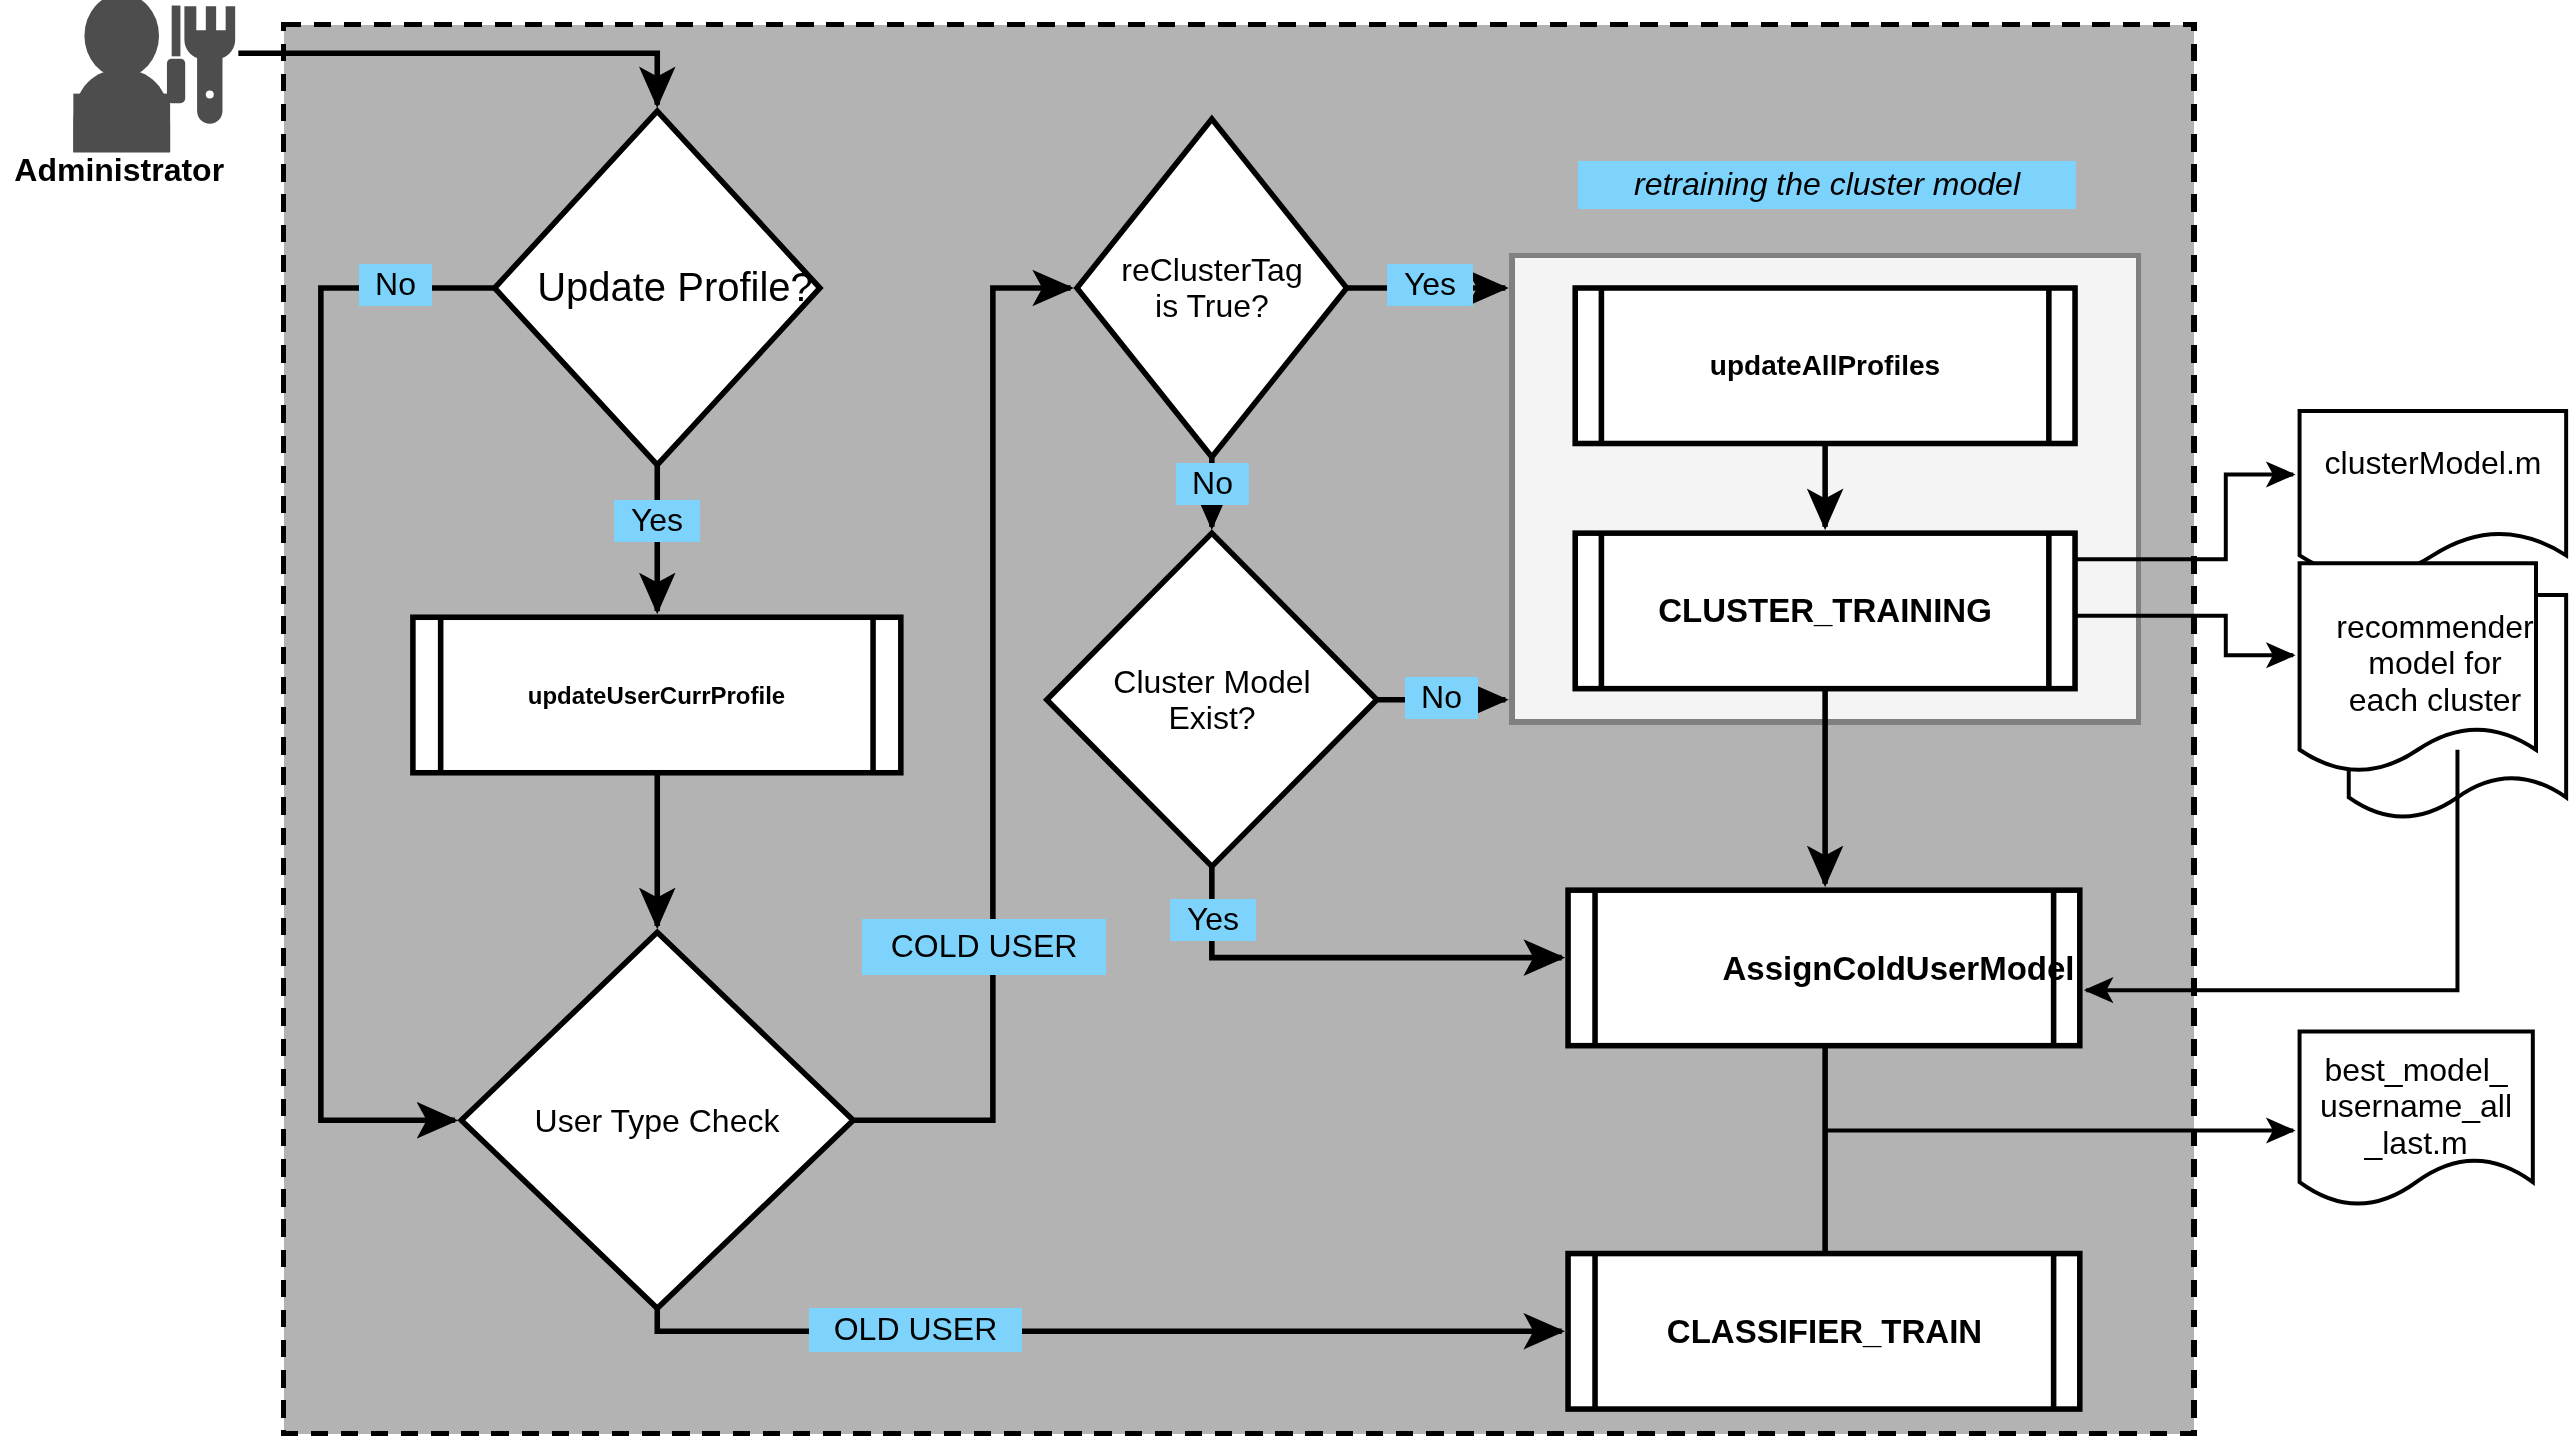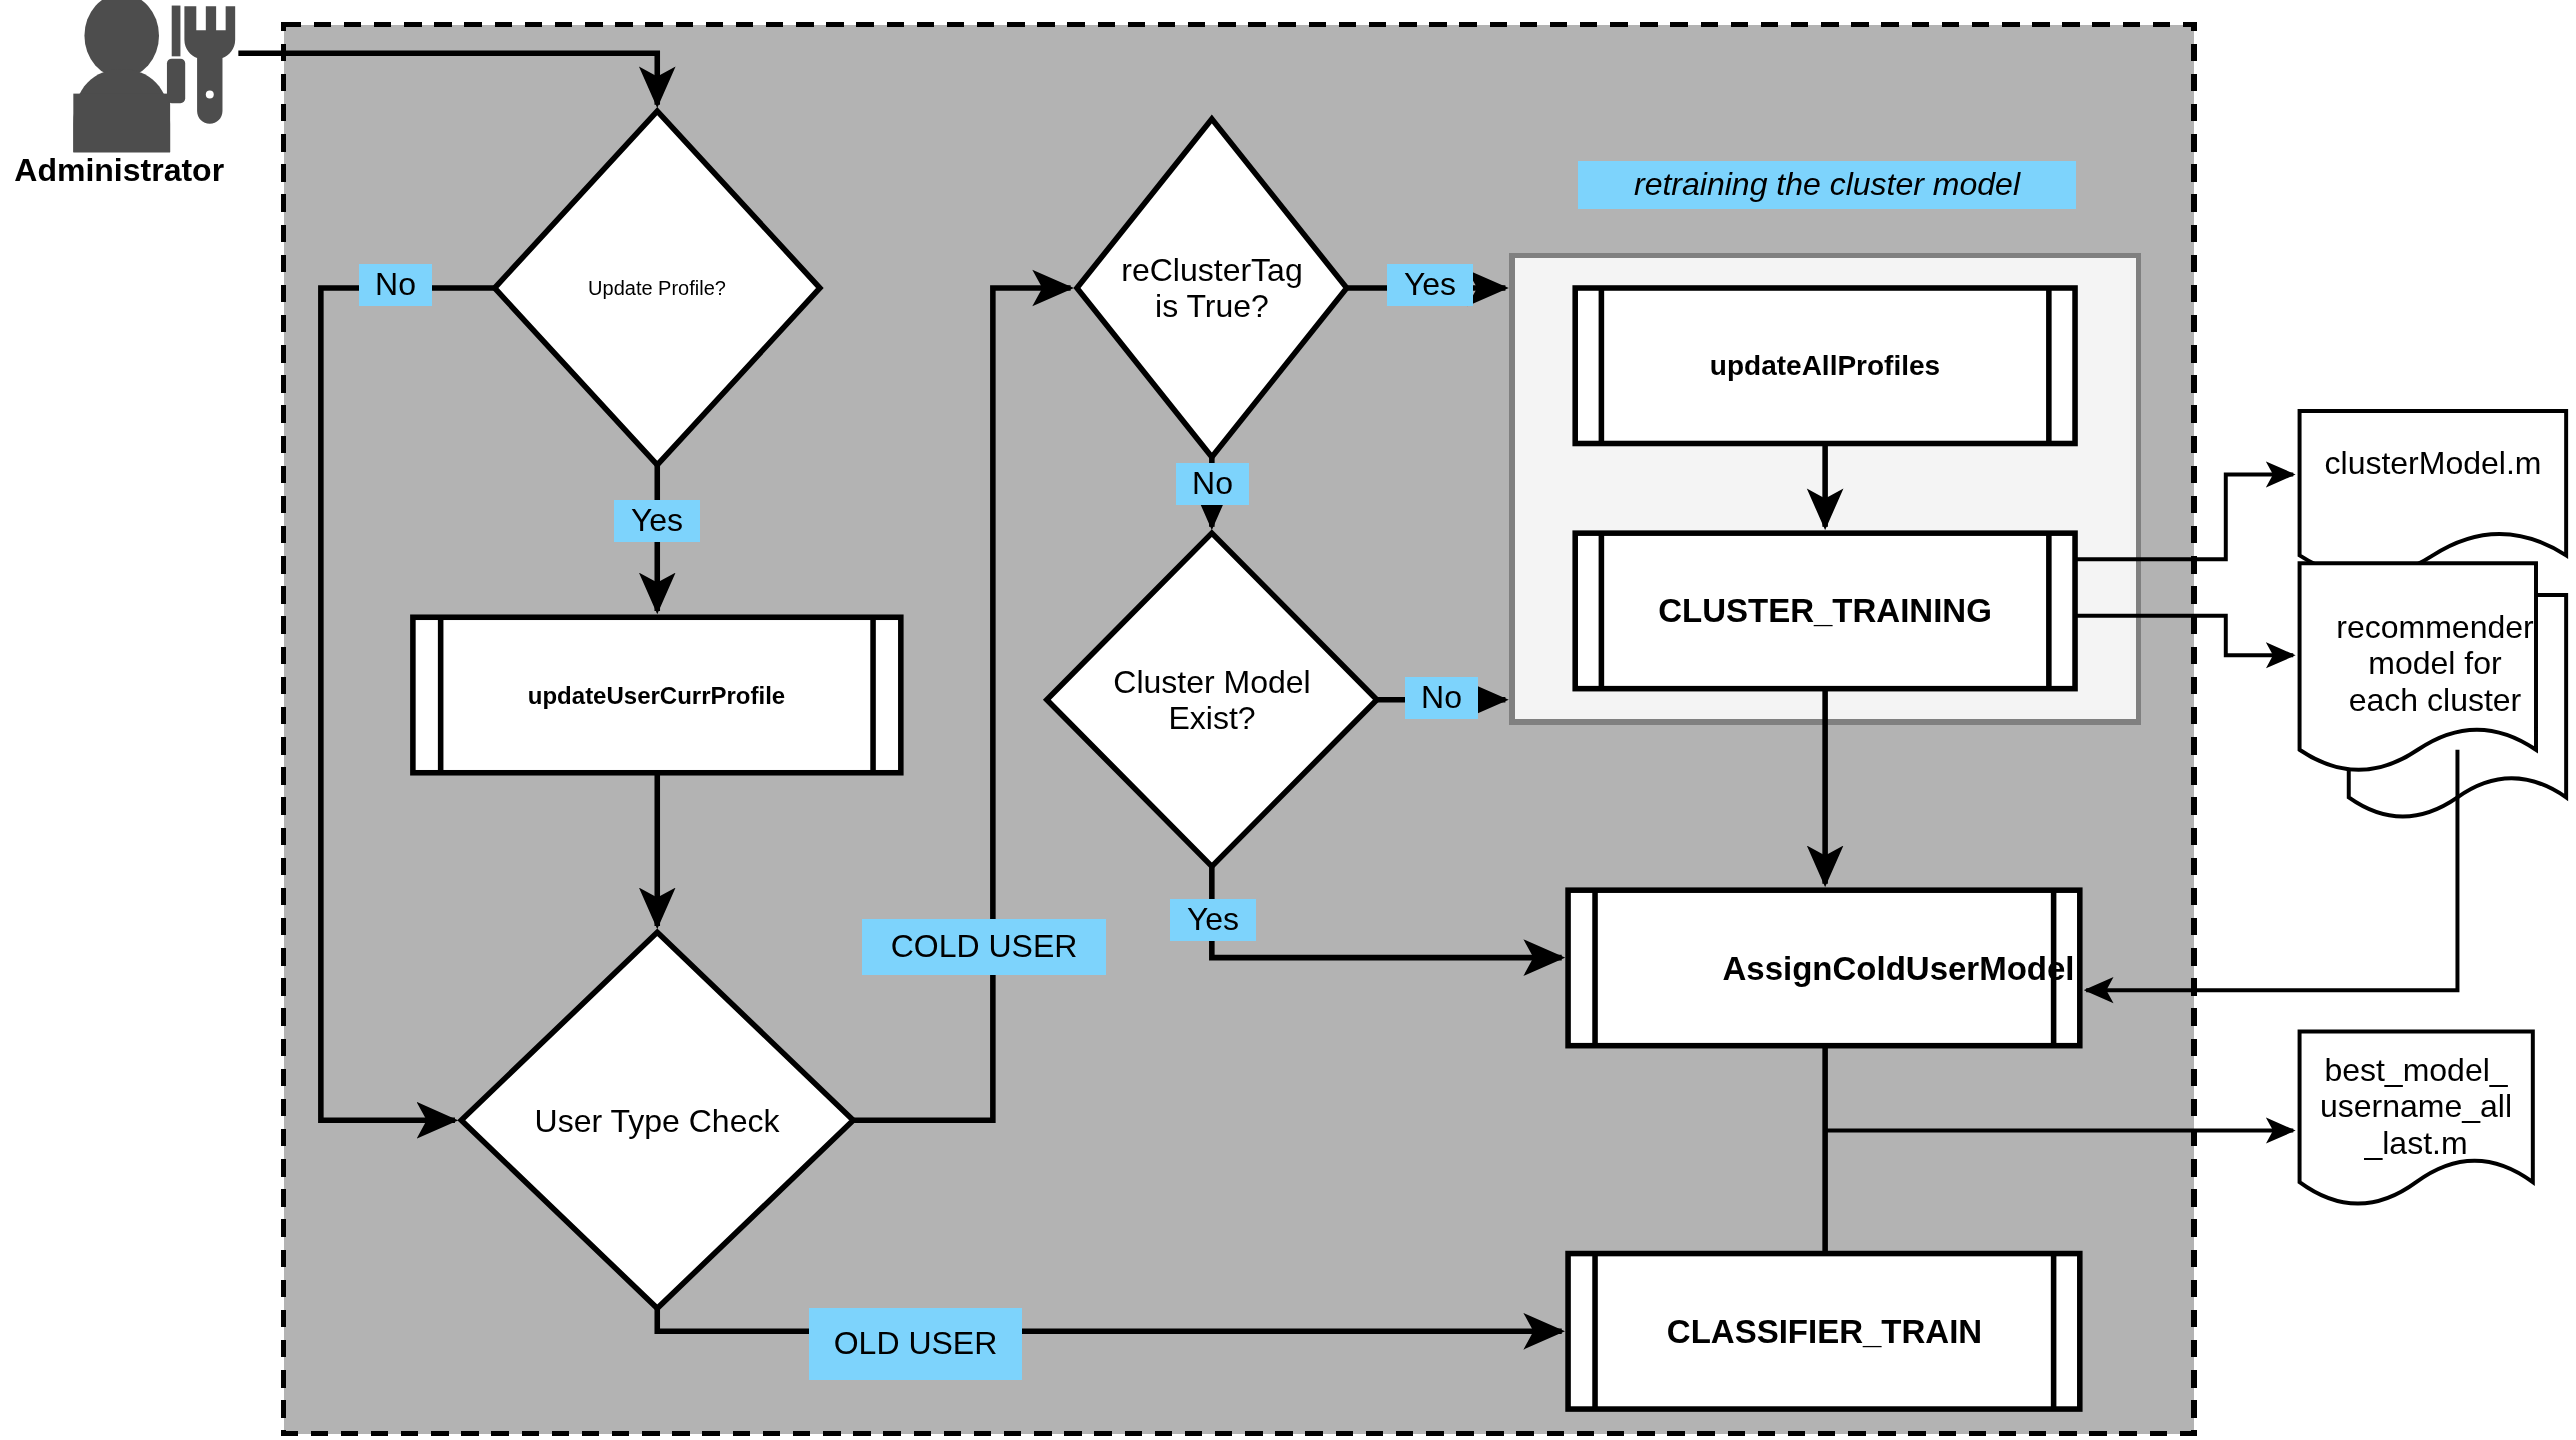--- a/index.html
+++ b/index.html
@@ -120,21 +120,21 @@
 
   <path d="M2300 1318 L2300 1580" fill="none" stroke="#000" stroke-width="7"></path>
 
   <path d="M2300 1425 L2890 1425" fill="none" stroke="#000" stroke-width="5" marker-end="url(#arrow)"></path>
 </svg>
 
 <div class="actor-name" style="left:14.3px; top:152px;">Administrator</div>
 
 <div class="lbl ital" style="left:1578px; top:161px; width:498px; padding:6.3px 0; font-size:32px;">retraining the cluster model</div>
 
-<div class="nodetext" style="left:510px; top:260px; width:294px; height:56px; font-size:20px;">Update Profile?</div>
+<div class="nodetext" style="left:528px; top:260px; width:294px; height:56px; font-size:40px;">Update Profile?</div>
 <div class="nodetext" style="left:1085px; top:238px; width:254px; height:100px; font-size:32px;">reClusterTag
 is True?</div>
 <div class="nodetext" style="left:1061px; top:650px; width:302px; height:100px; font-size:32px;">Cluster Model
 Exist?</div>
 <div class="nodetext" style="left:476px; top:1093px; width:362px; height:56px; font-size:32px;">User Type Check</div>
 
 <div class="nodetext bold" style="left:440px; top:667px; width:433px; height:57px; font-size:24px;">updateUserCurrProfile</div>
 <div class="nodetext bold" style="left:1601px; top:337px; width:448px; height:57px; font-size:28px;">updateAllProfiles</div>
 <div class="nodetext bold" style="left:1601px; top:582px; width:448px; height:57px; font-size:33px;">CLUSTER_TRAINING</div>
 <div class="nodetext bold" style="left:1669px; top:940px; width:459px; height:57px; font-size:33px;text-align:right;">AssignColdUserModel</div>
@@ -148,16 +148,16 @@
 username_all
 _last.m</div>
 
 <div class="lbl" style="left:359px; top:264px; width:73px; padding:3.2px 0; font-size:32px;">No</div>
 <div class="lbl" style="left:614px; top:500px; width:86px; padding:3.2px 0; font-size:32px;">Yes</div>
 <div class="lbl" style="left:1387px; top:264px; width:86px; padding:3.2px 0; font-size:32px;">Yes</div>
 <div class="lbl" style="left:1176px; top:463px; width:73px; padding:3.2px 0; font-size:32px;">No</div>
 <div class="lbl" style="left:1405px; top:677px; width:73px; padding:3.2px 0; font-size:32px;">No</div>
 <div class="lbl" style="left:1170px; top:899px; width:86px; padding:3.2px 0; font-size:32px;">Yes</div>
 <div class="lbl" style="left:862px; top:919px; width:244px; padding:10px 0; font-size:32px;">COLD USER</div>
-<div class="lbl" style="left:809px; top:1308px; width:213px; padding:18px 0; font-size:32px;">OLD USER</div>
+<div class="lbl" style="left:809px; top:1308px; width:213px; padding:4px 0; font-size:32px;">OLD USER</div>
 
 </div>
 
 
 </body></html>

